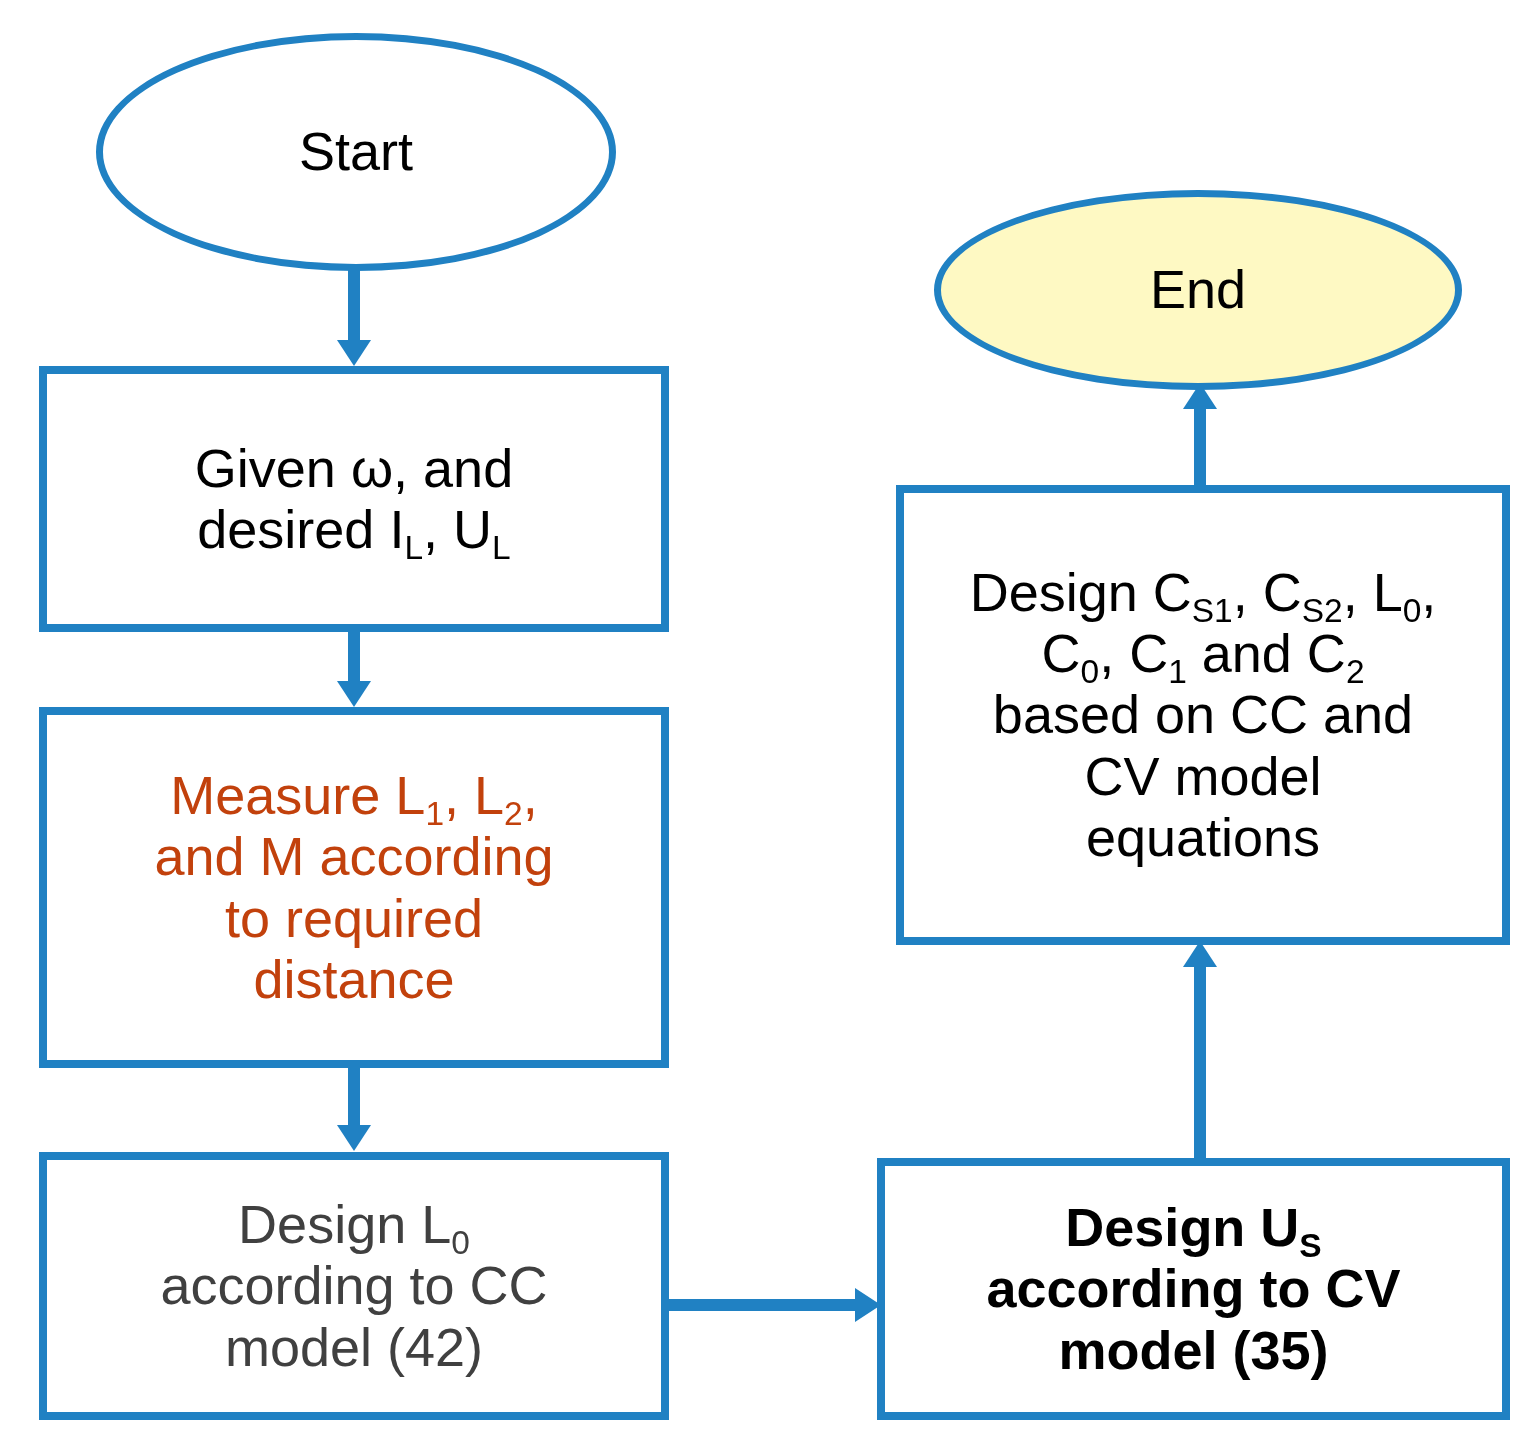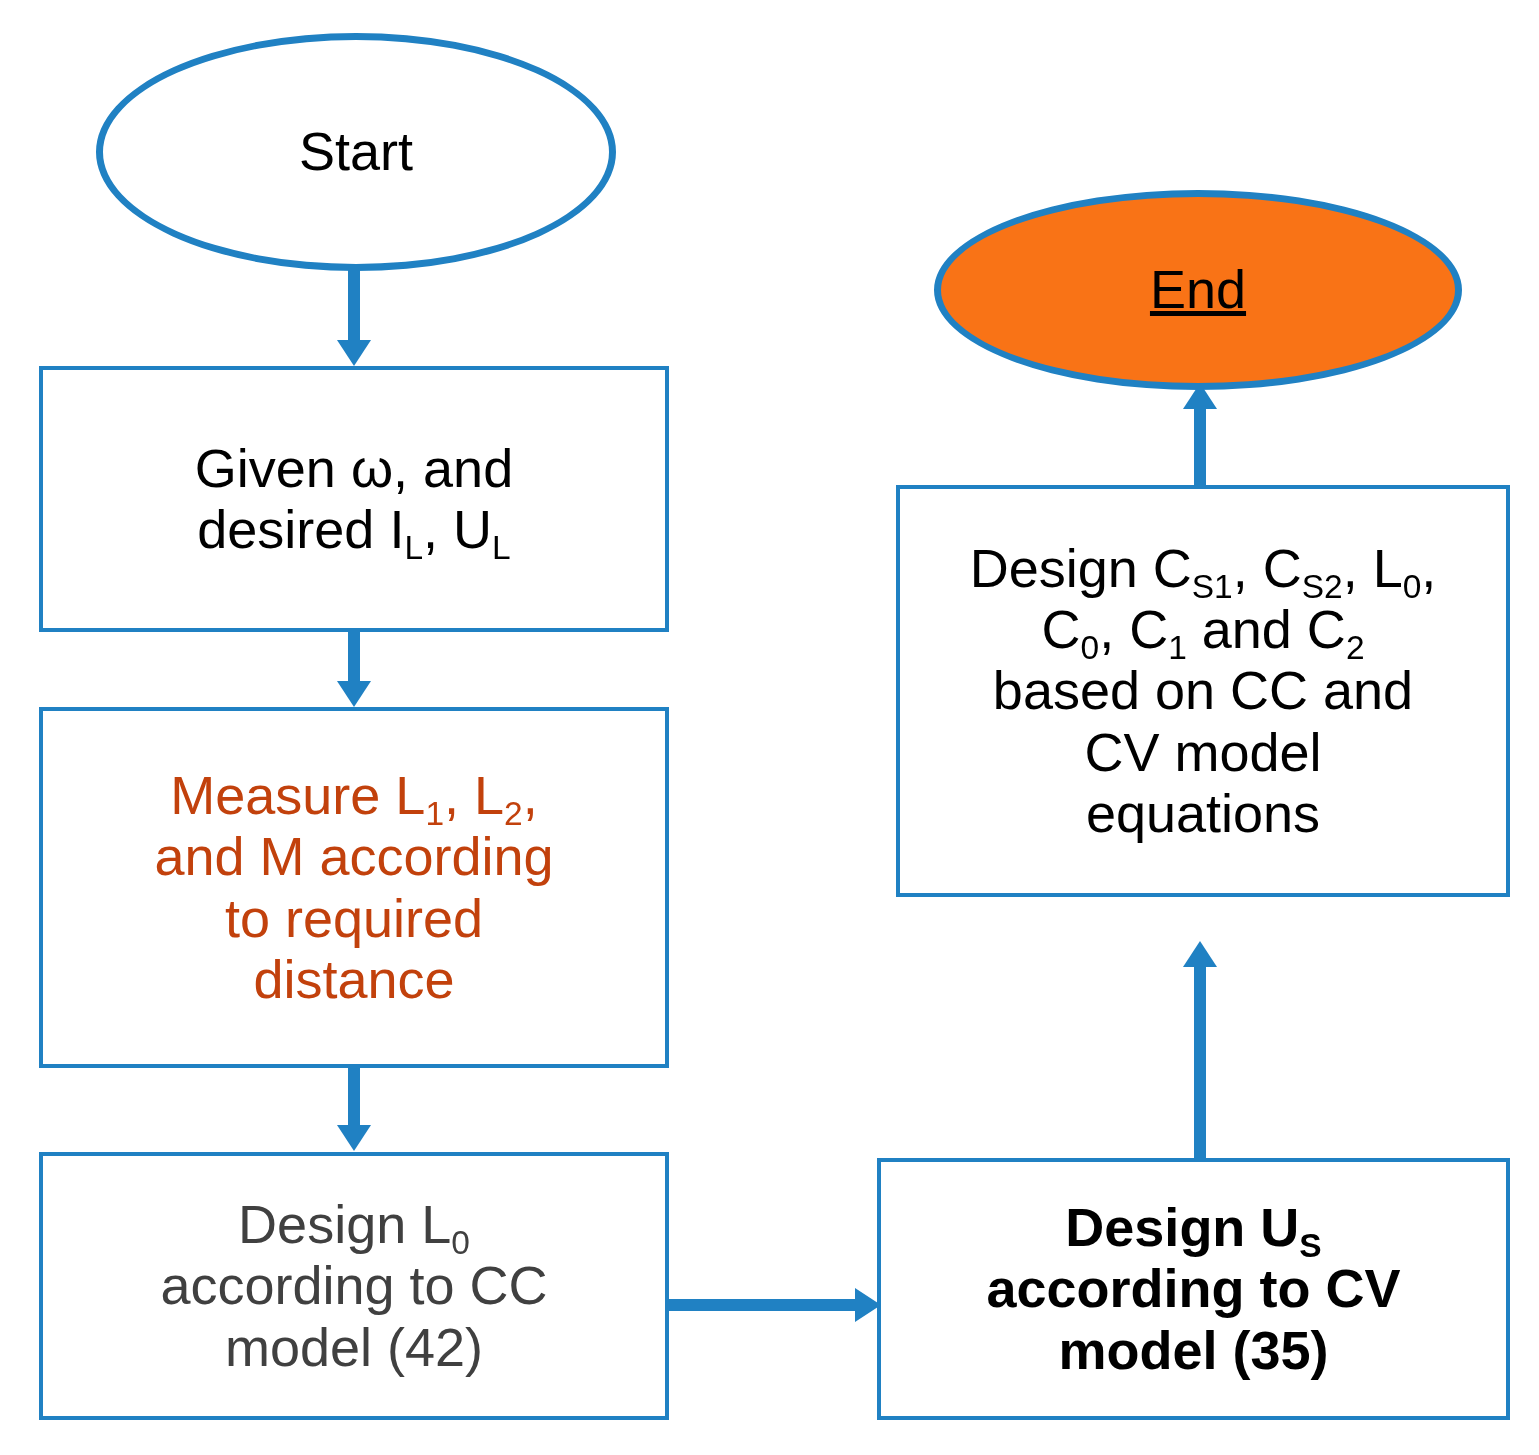--- a/index.html
+++ b/index.html
@@ -23,21 +23,21 @@
     box-sizing: border-box;
     display: flex;
     align-items: center;
     justify-content: center;
     text-align: center;
     color: #000000;
     background: #ffffff;
     line-height: 1.13;
   }
   .proc {
-    border: 4px solid #a16207;
+    border: 8px solid #a16207;
   }
   .term {
     border: 7px solid #b91c1c;
     border-radius: 50%;
   }
   .node .label {
     display: block;
     width: 100%;
     padding: 0 6px;
     box-sizing: border-box;
@@ -51,21 +51,21 @@
     bottom: -0.32em;
   }
 
   
   #start-node   { left: 96px;  top: 33px;   width: 520px; height: 238px; font-size: 54px; }
   #given-node   { left: 39px;  top: 366px;  width: 630px; height: 266px; font-size: 54px; }
   #measure-node { left: 39px;  top: 707px;  width: 630px; height: 361px; font-size: 54px; }
   #designl0-node{ left: 39px;  top: 1152px; width: 630px; height: 268px; font-size: 54px; }
 
   #end-node     { left: 934px; top: 190px;  width: 528px; height: 200px; font-size: 54px; }
-  #designall-node{ left: 896px; top: 485px; width: 614px; height: 412px; font-size: 54px; }
+  #designall-node{ left: 896px; top: 485px; width: 614px; height: 460px; font-size: 54px; }
   #designus-node{ left: 877px; top: 1158px; width: 633px; height: 262px; font-size: 54px; font-weight: bold; }
 
   
   .conn { position: absolute; }
   .conn .shaft-v {
     position: absolute;
     width: 12px;
     background: #2081c3;
     left: 0;
     top: 0;
@@ -127,21 +127,21 @@
 
   <div class="conn" style="left:348px; top:1068px; width:12px; height:84px;">
     <div class="shaft-v" style="height: 60px; background: rgb(32, 129, 195);"></div>
     <div class="arrowhead ah-down" style="left: -11px; top: 57px; border-top-color: rgb(32, 129, 195);"></div>
   </div>
 
   <div class="node proc" id="designl0-node" style="border-color: rgb(32, 129, 195); background: rgb(255, 255, 255); color: #404040;">
     <span class="label" id="designl0-label">Design L<sub>0</sub><br>according to CC<br>model (42)</span>
   </div>
 
-  <div class="node term" id="end-node" style="border-color: rgb(32, 129, 195); background: #f97316; color: rgb(0, 0, 0); text-decoration: underline;">
+  <div class="node term" id="end-node" style="border-color: rgb(32, 129, 195); background: #fef9c3; color: rgb(0, 0, 0);">
     <span class="label">End</span>
   </div>
 
   <div class="conn" style="left:1194px; top:383px; width:12px; height:104px;">
     <div class="shaft-v" style="top: 24px; height: 80px; background: rgb(32, 129, 195);"></div>
     <div class="arrowhead ah-up" style="left: -11px; top: 0px; border-bottom-color: rgb(32, 129, 195);"></div>
   </div>
 
   <div class="node proc" id="designall-node" style="border-color: rgb(32, 129, 195); background: rgb(255, 255, 255); color: rgb(0, 0, 0);">
     <span class="label" id="designall-label">Design C<sub>S1</sub>,  C<sub>S2</sub>, L<sub>0</sub>,<br>C<sub>0</sub>,  C<sub>1</sub>  and C<sub>2</sub><br>based on CC and<br>CV model<br>equations</span>

